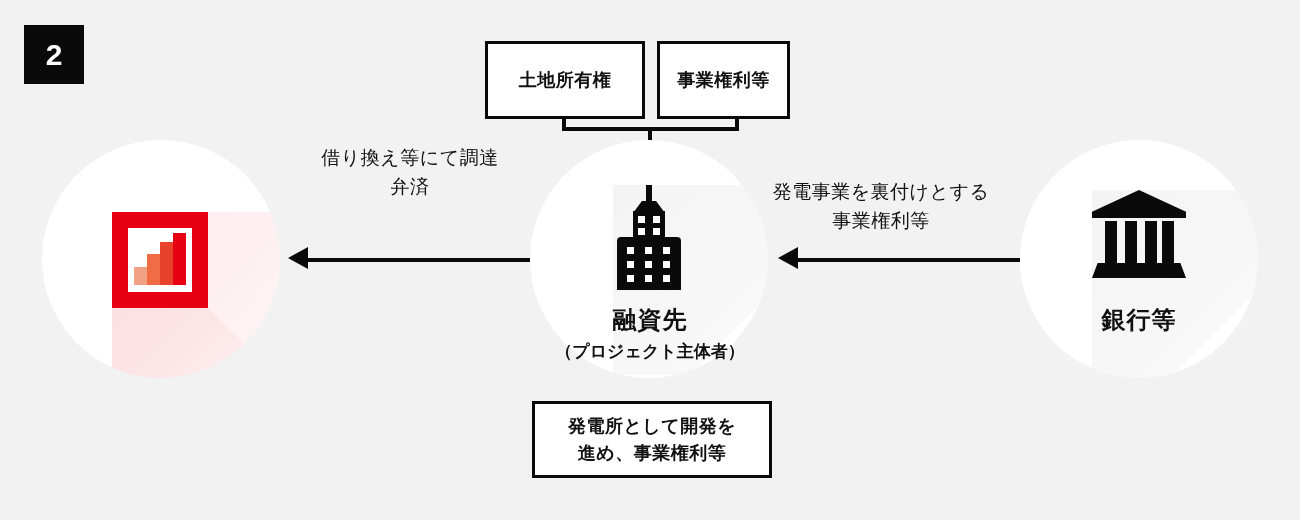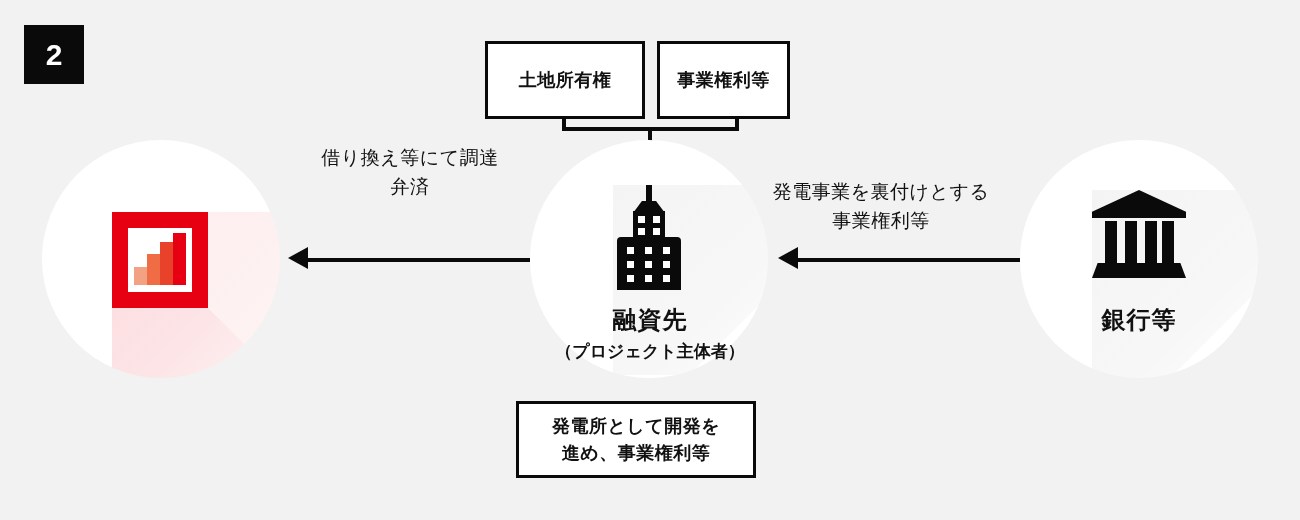--- a/index.html
+++ b/index.html
@@ -112,21 +112,21 @@
     border: 3px solid #0a0a0a;
     display: flex; align-items: center; justify-content: center;
     text-align: center;
     color: #111111;
     font-weight: 700;
     line-height: 1.45;
     letter-spacing: 0.5px;
   }
   #box-land     { left: 485px; top: 41px;  width: 160px; height: 78px; font-size: 18px; }
   #box-rights   { left: 657px; top: 41px;  width: 133px; height: 78px; font-size: 18px; }
-  #box-bottom   { left: 516px; top: 401px; width: 240px; height: 77px; font-size: 18px; }
+  #box-bottom   { left: 532px; top: 401px; width: 240px; height: 77px; font-size: 18px; }
 
   
   .conn { position: absolute; background: #0a0a0a; }
   #conn-left-drop  { left: 562px; top: 118px; width: 4px;  height: 13px; }
   #conn-right-drop { left: 735px; top: 118px; width: 4px;  height: 13px; }
   #conn-bar        { left: 562px; top: 127px; width: 177px; height: 4px; }
   #conn-stem       { left: 648px; top: 127px; width: 4px;  height: 17px; }
 
   
   .arrow-line {

